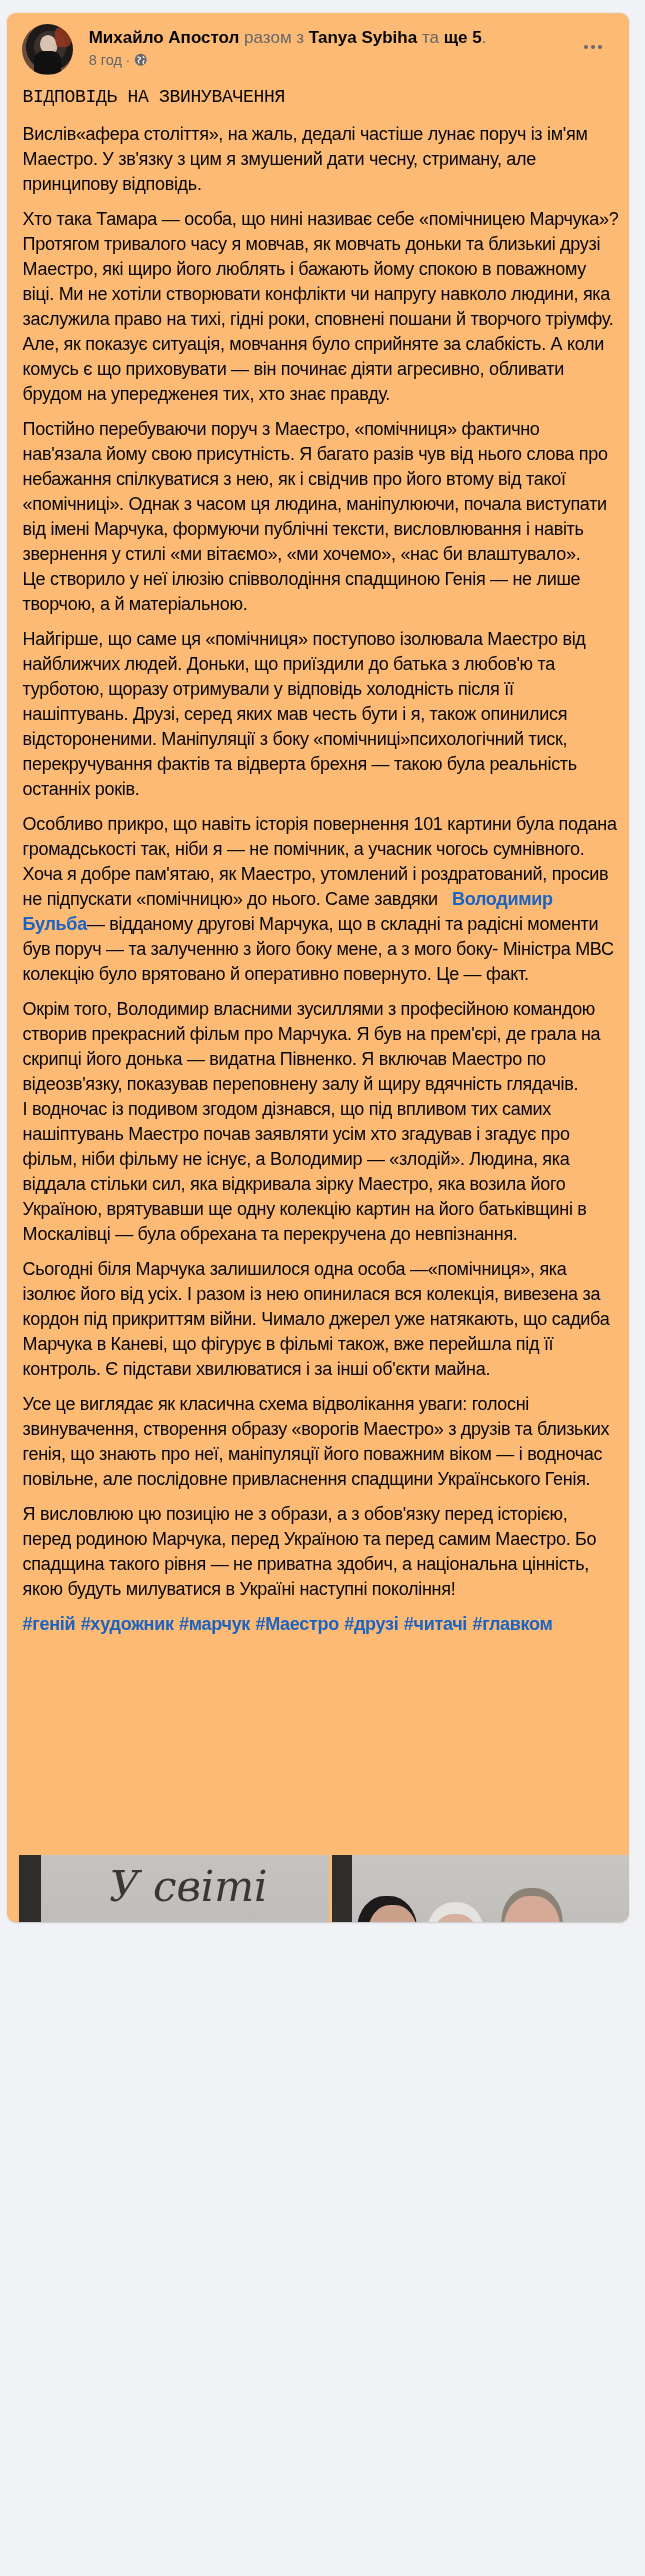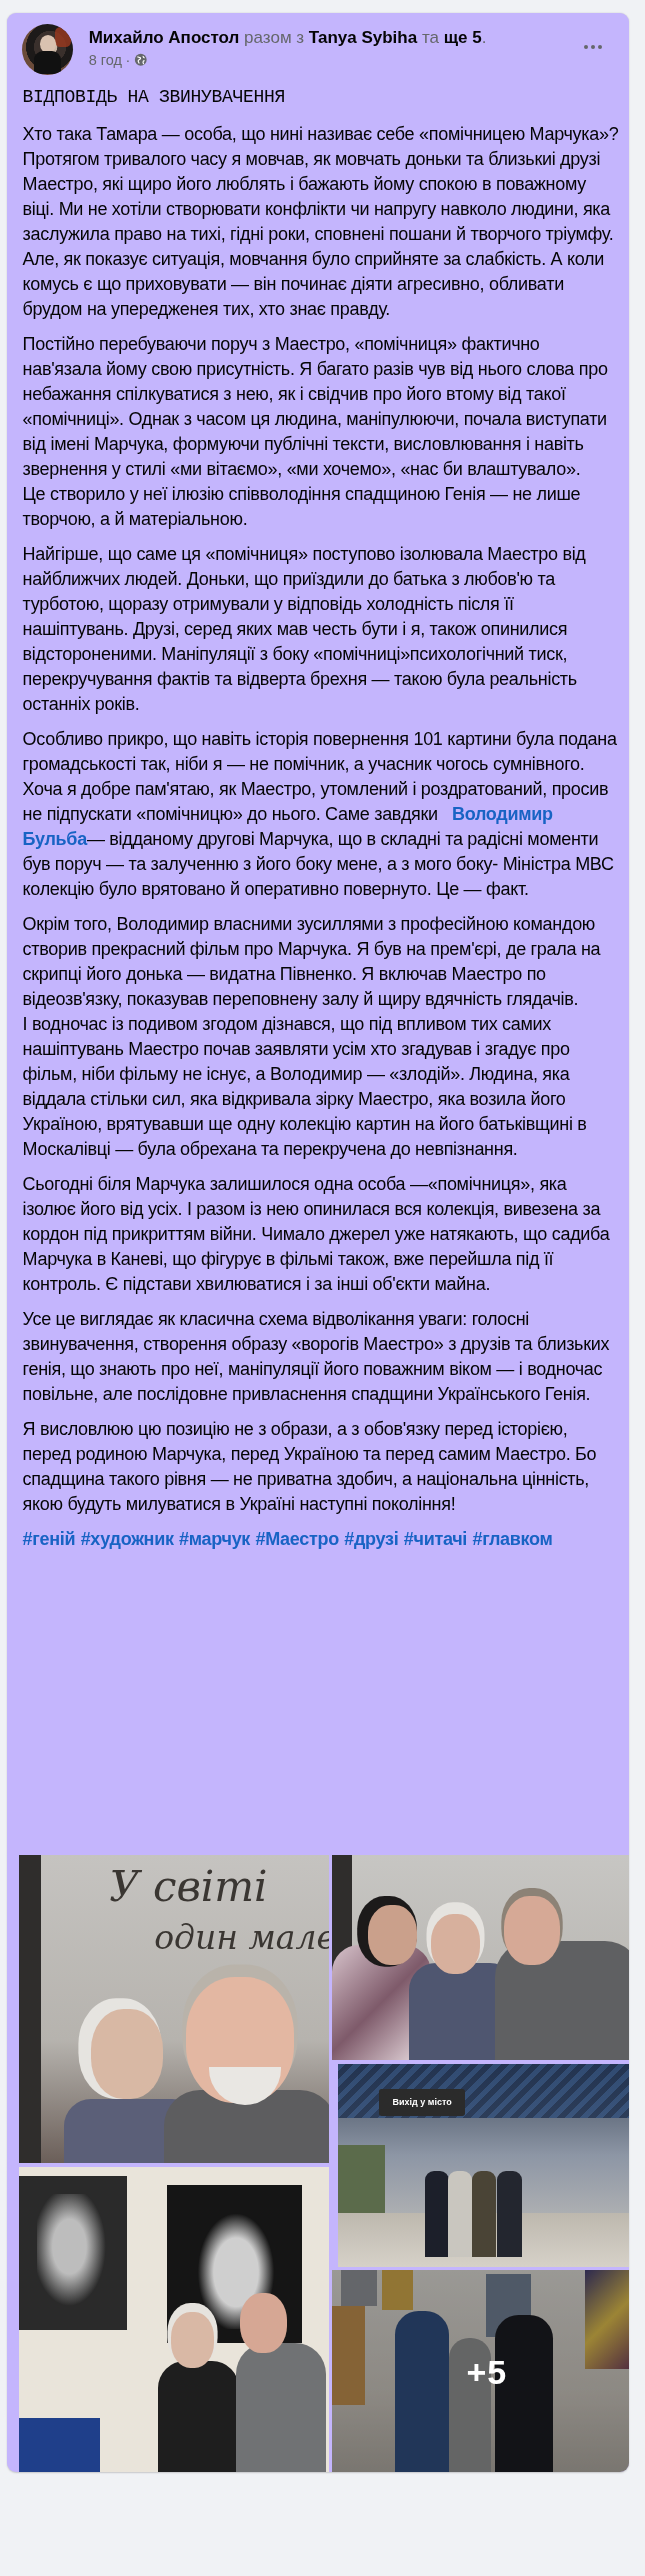--- a/index.html
+++ b/index.html
@@ -1,21 +1,21 @@
 <!DOCTYPE html>
 <html style="font-size:14.5px"><head>
 <meta charset="utf-8">
 <style>
   * { box-sizing: border-box; margin: 0; padding: 0; }
   html, body { width: 646px; height: 2576px; background: #f0f2f5; overflow: hidden; }
   body { font-family: "Liberation Sans", "DejaVu Sans", sans-serif; color: #050505; position: relative; }
 
   .card {
-    position: absolute; left: 7.2px; top: 12.6px; width: 622px; height: 2459px;
-    background: #c4b5fd; border-radius: 9px;
+    position: absolute; left: 7.2px; top: 12.6px; width: 622px; height: 1909px;
+    background: #fdba74; border-radius: 9px;
     box-shadow: 0 0.9px 1.8px rgba(0,0,0,0.18);
     overflow: hidden;
   }
 
   
   .header { position: absolute; left: 14.5px; top: 11px; right: 14.5px; height: 51px; }
   .avatar {
     position: absolute; left: 0; top: 0; width: 51px; height: 51px; border-radius: 50%;
     background: radial-gradient(circle at 55% 45%, #c9b7a6 0 18%, #3a302c 19% 40%, #1d1a19 41% 60%, #6b4b3a 61% 80%, #2e2622 81%);
     overflow: hidden;
@@ -102,20 +102,21 @@
     </div>
     <div class="more-btn">
       <span></span>
         <span></span>
         <span></span>
     </div>
   </div>
 
   <div class="post-body">
     <p class="title">ВІДПОВІДЬ НА ЗВИНУВАЧЕННЯ</p>
+    <p>Вислів«афера століття», на жаль, дедалі частіше лунає поруч із ім'ям Маестро. У зв'язку з цим я змушений дати чесну, стриману, але принципову відповідь.</p>
     <p>
       <span>Хто така Тамара — особа, що нині називає себе «помічницею Марчука»?</span><br>
       <span>Протягом тривалого часу я мовчав, як мовчать доньки та близькиі друзі Маестро, які щиро його люблять і бажають йому спокою в поважному віці. Ми не хотіли створювати конфлікти чи напругу навколо людини, яка заслужила право на тихі, гідні роки, сповнені пошани й творчого тріумфу. Але, як показує ситуація, мовчання було сприйняте за слабкість. А коли комусь є що приховувати — він починає діяти агресивно, обливати брудом на упередженея тих, хто знає правду.</span>
     </p>
     <p>
       <span>Постійно перебуваючи поруч з Маестро, «помічниця» фактично нав'язала йому свою присутність. Я багато разів чув від нього слова про небажання спілкуватися з нею, як і свідчив про його втому від такої «помічниці». Однак з часом ця людина, маніпулюючи,  почала виступати від імені Марчука, формуючи публічні тексти, висловлювання і навіть звернення у стилі «ми вітаємо», «ми хочемо», «нас би влаштувало».</span><br>
       <span>Це створило у неї ілюзію співволодіння спадщиною Генія — не лише творчою, а й матеріальною.</span>
     </p>
     <p>Найгірше, що саме ця «помічниця» поступово ізолювала Маестро від найближчих людей. Доньки, що приїздили до батька з любов'ю та турботою, щоразу отримували у відповідь холодність після її нашіптувань. Друзі, серед яких мав честь бути і я, також опинилися відстороненими. Маніпуляції з боку «помічниці»психологічний тиск, перекручування фактів та відверта брехня — такою була реальність останніх років.</p>
     <p><span style="white-space:pre-wrap">Особливо прикро, що навіть історія повернення 101 картини була подана громадськості так, ніби я — не помічник, а учасник чогось сумнівного. Хоча я добре пам'ятаю, як Маестро, утомлений і роздратований, просив не підпускати «помічницю» до нього. Саме завдяки   </span><span class="mention">Володимир Бульба</span><span>— відданому другові Марчука, що в складні та радісні моменти був поруч — та залученню з його боку мене, а з мого боку-  Міністра МВС колекцію було врятовано й оперативно повернуто. Це — факт.</span></p>

